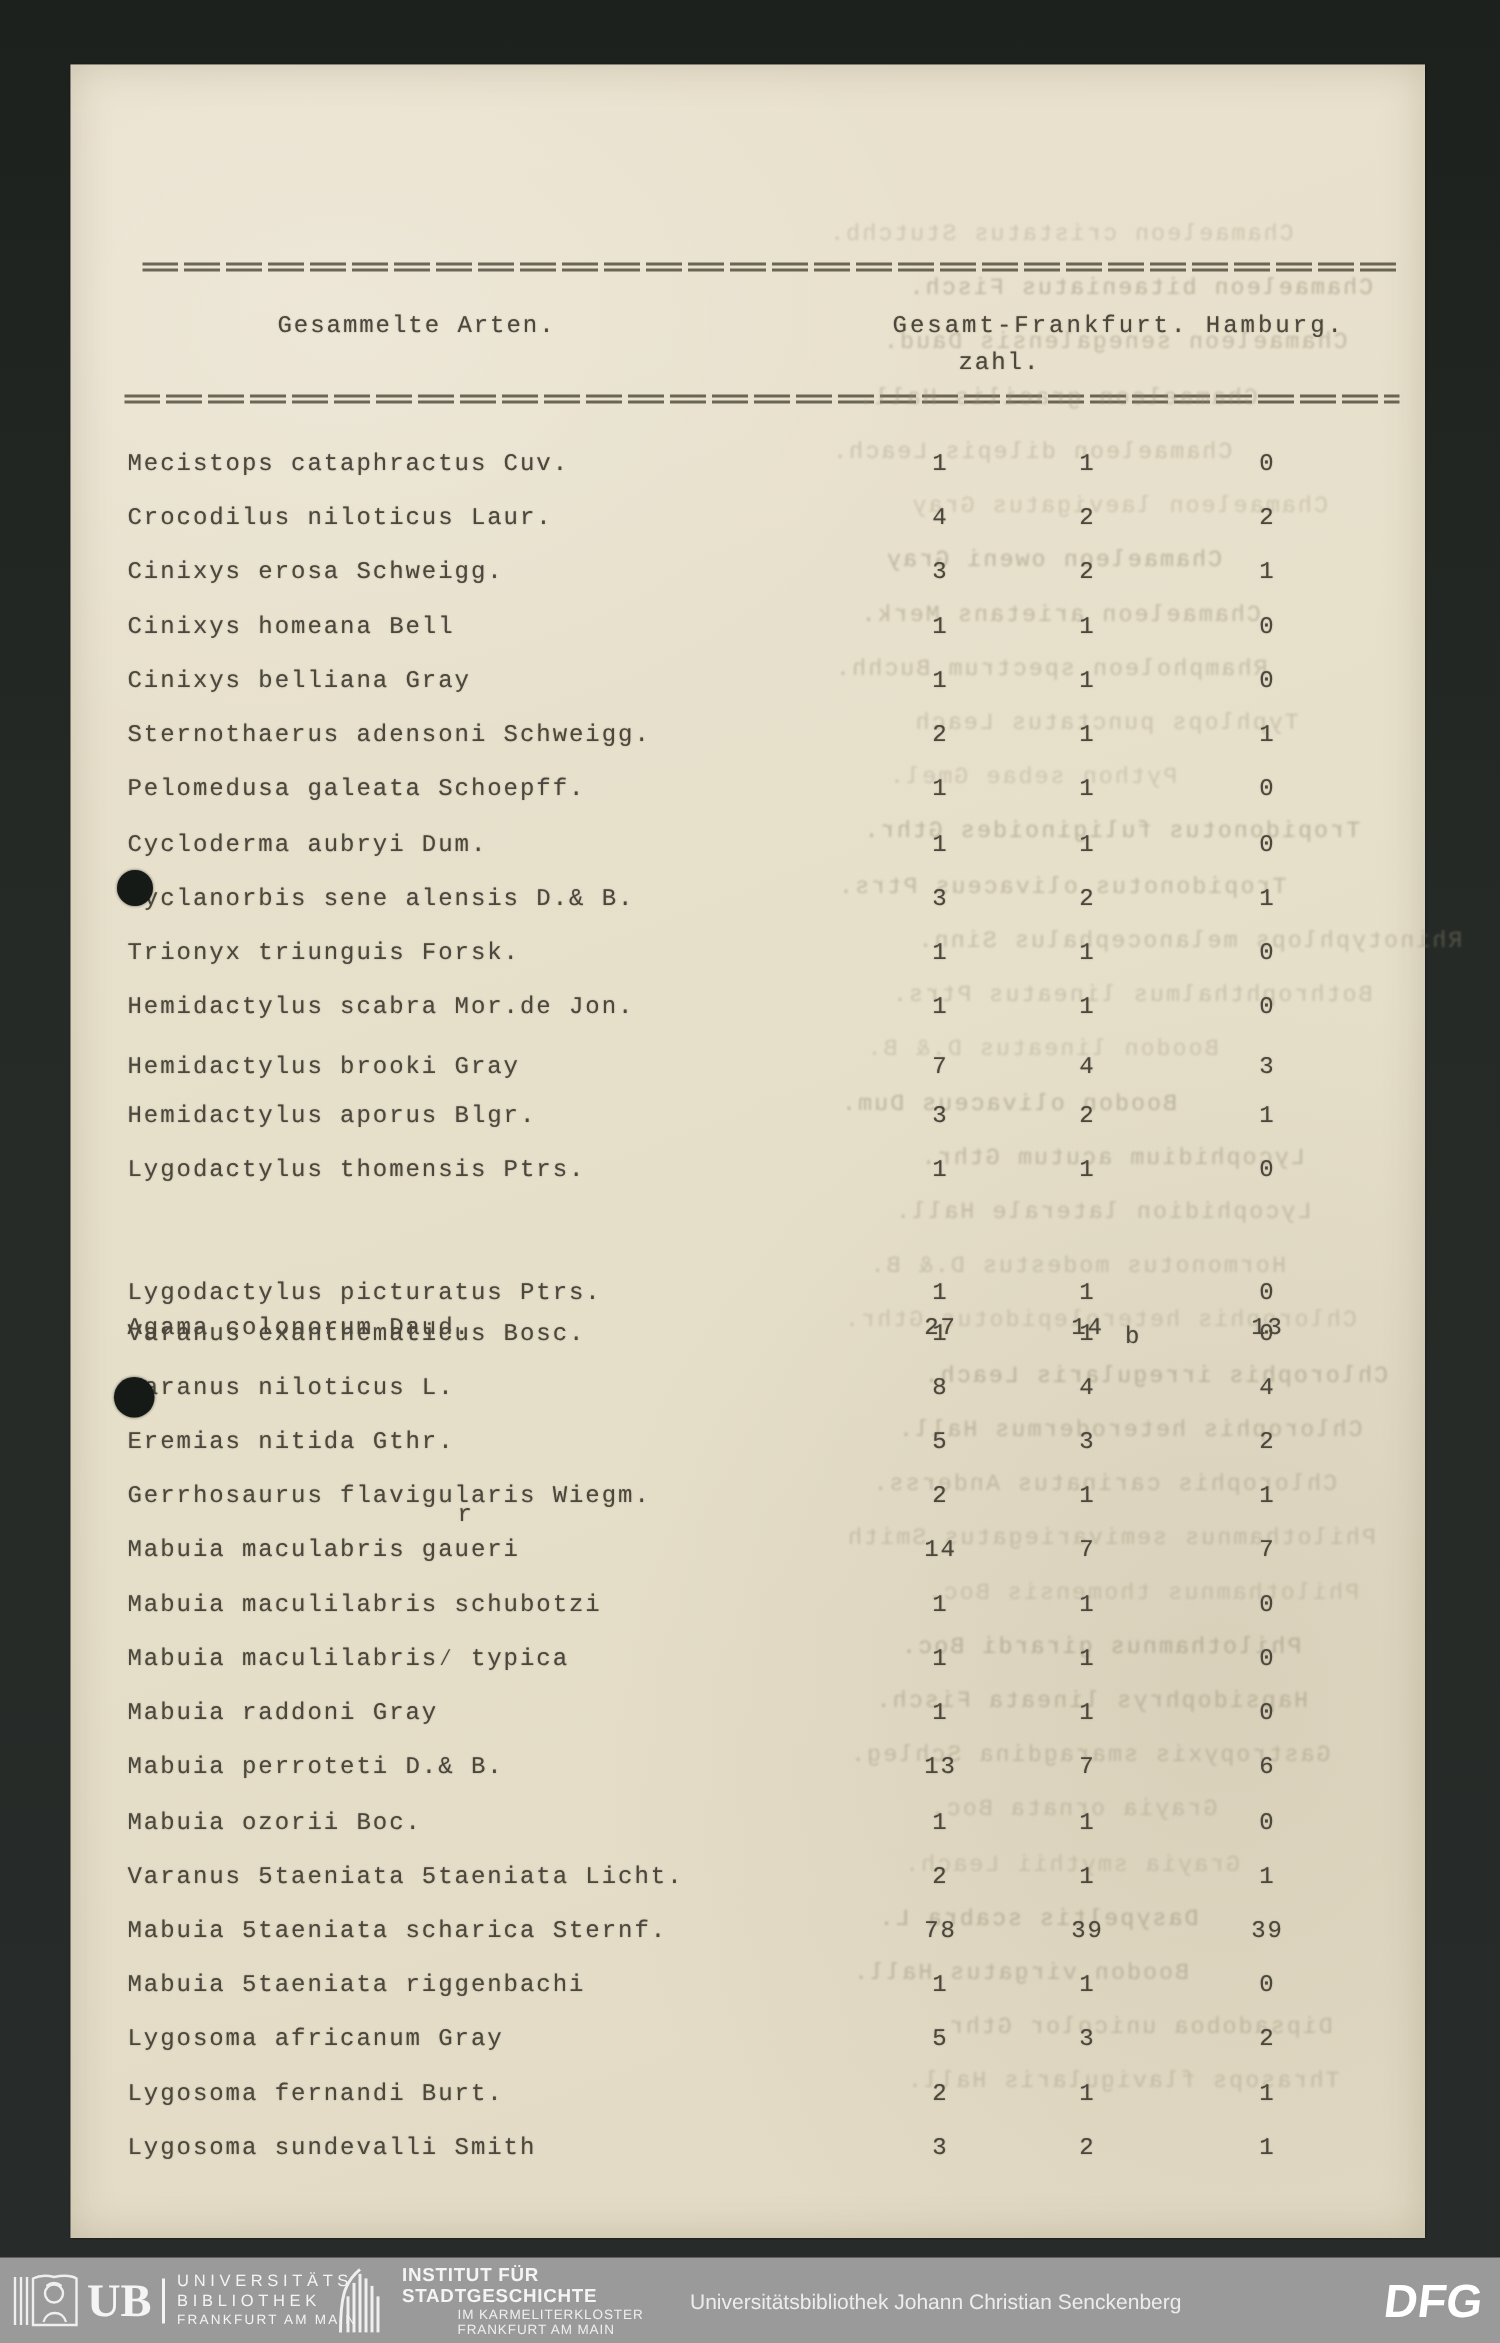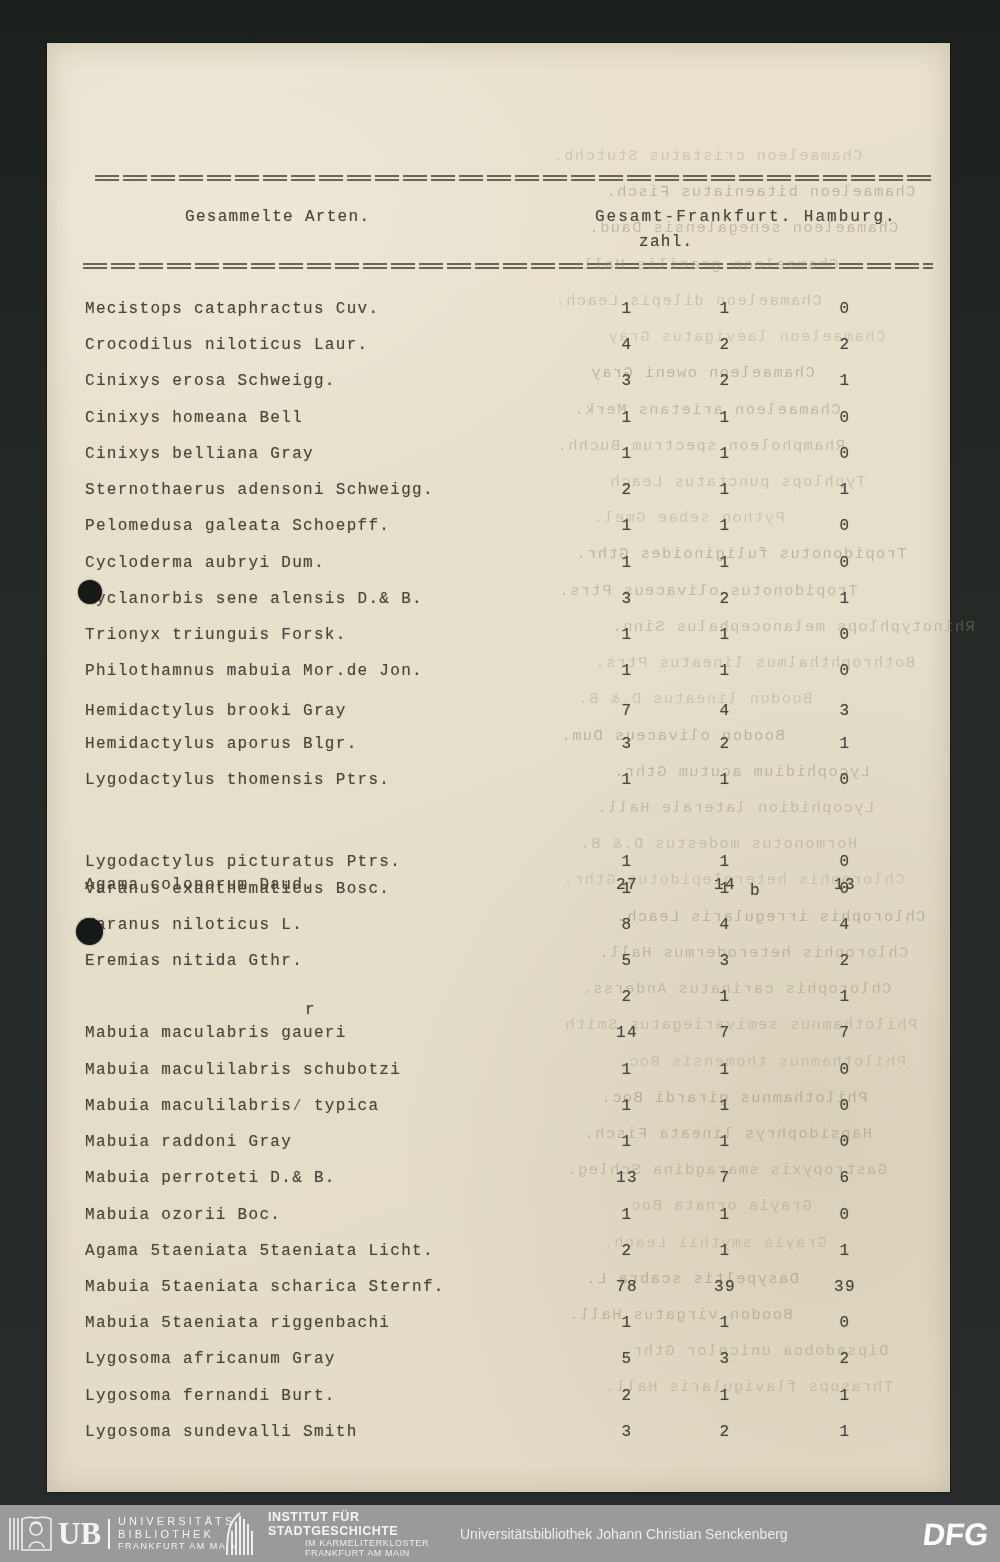--- a/index.html
+++ b/index.html
@@ -220,21 +220,21 @@
   </div>
 
   <div class="row" style="top: 582.98px;">
     <span class="tw cell name">Trionyx triunguis Forsk.</span>
     <span class="tw cell num c1">1</span>
     <span class="tw cell num c2">1</span>
     <span class="tw cell num c3">0</span>
   </div>
 
   <div class="row" style="top: 619.2px;">
-    <span class="tw cell name">Philothamnus mabuia Mor.de Jon.</span>
+    <span class="tw cell name">Hemidactylus scabra Mor.de Jon.</span>
     <span class="tw cell num c1">1</span>
     <span class="tw cell num c2">1</span>
     <span class="tw cell num c3">0</span>
   </div>
 
   <div class="row" style="top: 659px; text-align: right;">
     <span class="tw cell name">Hemidactylus brooki Gray</span>
     <span class="tw cell num c1">7</span>
     <span class="tw cell num c2">4</span>
     <span class="tw cell num c3">3</span>
@@ -283,20 +283,21 @@
   </div>
 
   <div class="row" style="top: 908.96px;">
     <span class="tw cell name">Eremias nitida Gthr.</span>
     <span class="tw cell num c1">5</span>
     <span class="tw cell num c2">3</span>
     <span class="tw cell num c3">2</span>
   </div>
 
   <div class="row" style="top: 945.18px;">
+    <span class="tw cell name">Gerrhosaurus flavigularis Wiegm.</span>
     <span class="tw cell num c1">2</span>
     <span class="tw cell num c2">1</span>
     <span class="tw cell num c3">1</span>
   </div>
 
   <div class="row" style="top: 981.4px;">
     <span class="tw cell name">Mabuia maculabris gaueri</span>
     <span class="tw cell num c1">14</span>
     <span class="tw cell num c2">7</span>
     <span class="tw cell num c3">7</span>
@@ -331,21 +332,21 @@
   </div>
 
   <div class="row" style="top: 1162.5px;">
     <span class="tw cell name">Mabuia ozorii Boc.</span>
     <span class="tw cell num c1">1</span>
     <span class="tw cell num c2">1</span>
     <span class="tw cell num c3">0</span>
   </div>
 
   <div class="row" style="top: 1198.72px;">
-    <span class="tw cell name">Agama 5taeniata 5taeniata Licht.</span>
+    <span class="tw cell name">Varanus 5taeniata 5taeniata Licht.</span>
     <span class="tw cell num c1">2</span>
     <span class="tw cell num c2">1</span>
     <span class="tw cell num c3">1</span>
   </div>
 
   <div class="row" style="top: 1234.94px;">
     <span class="tw cell name">Mabuia 5taeniata scharica Sternf.</span>
     <span class="tw cell num c1">78</span>
     <span class="tw cell num c2">39</span>
     <span class="tw cell num c3">39</span>

